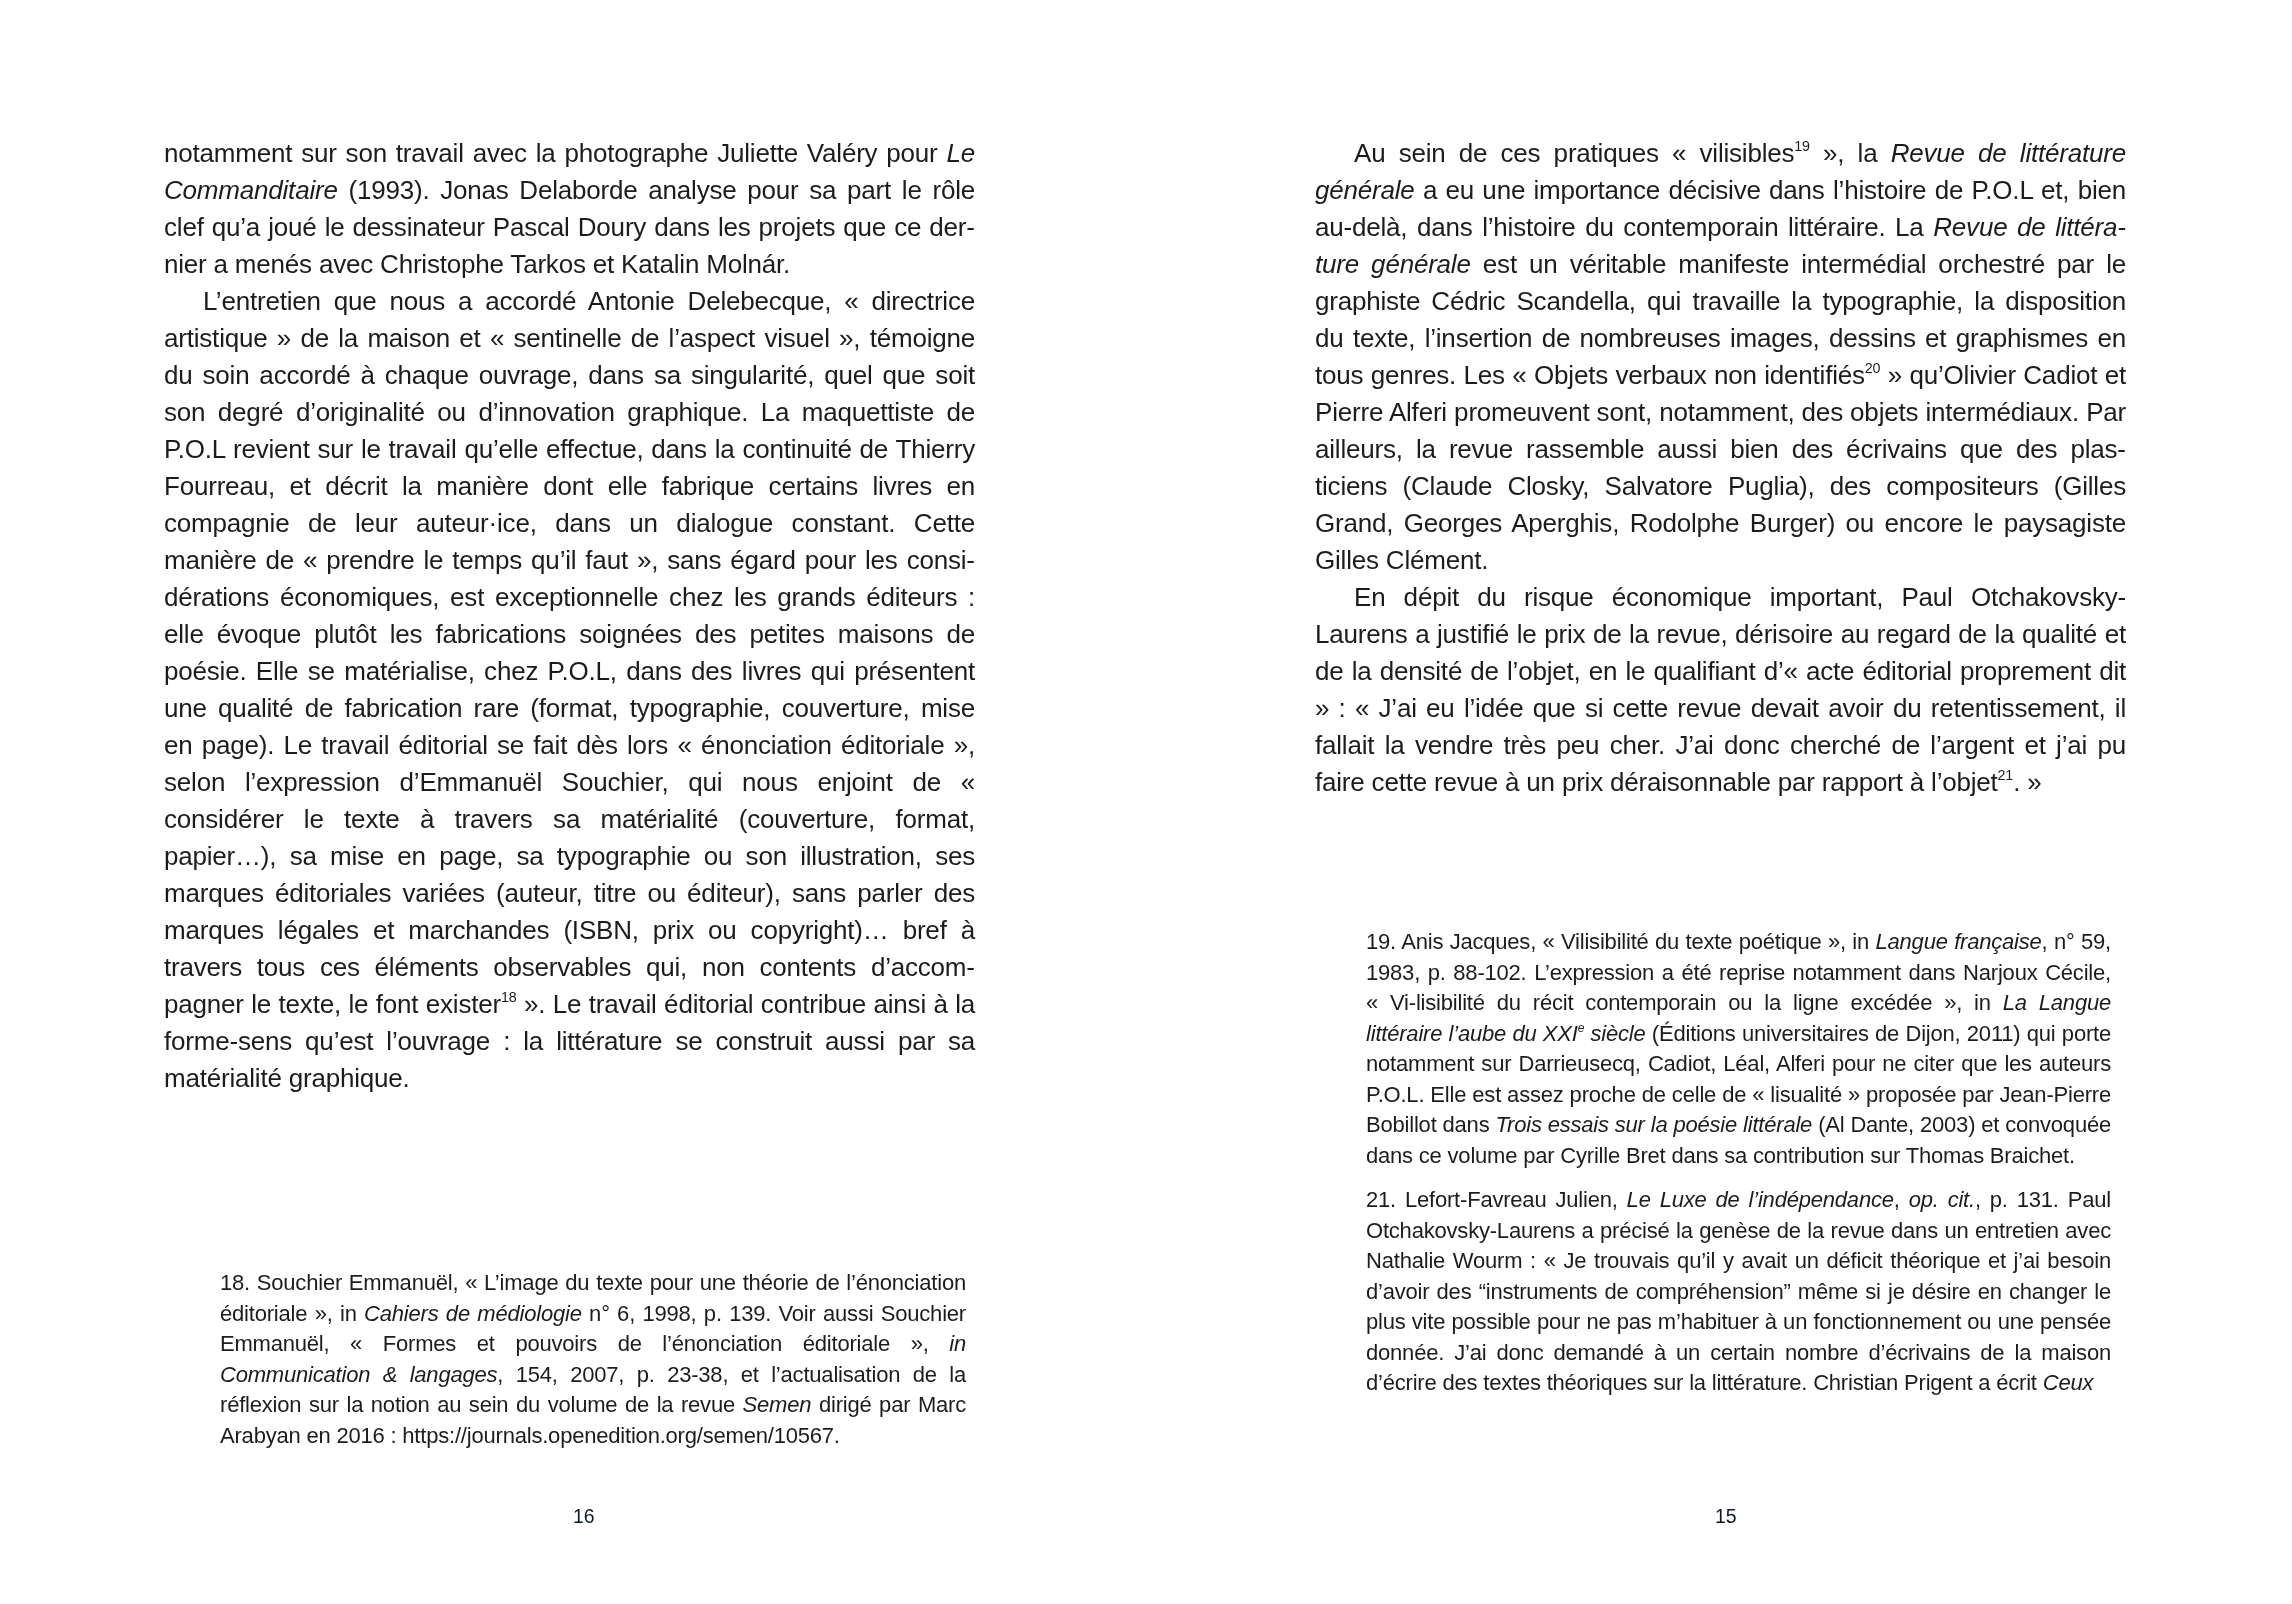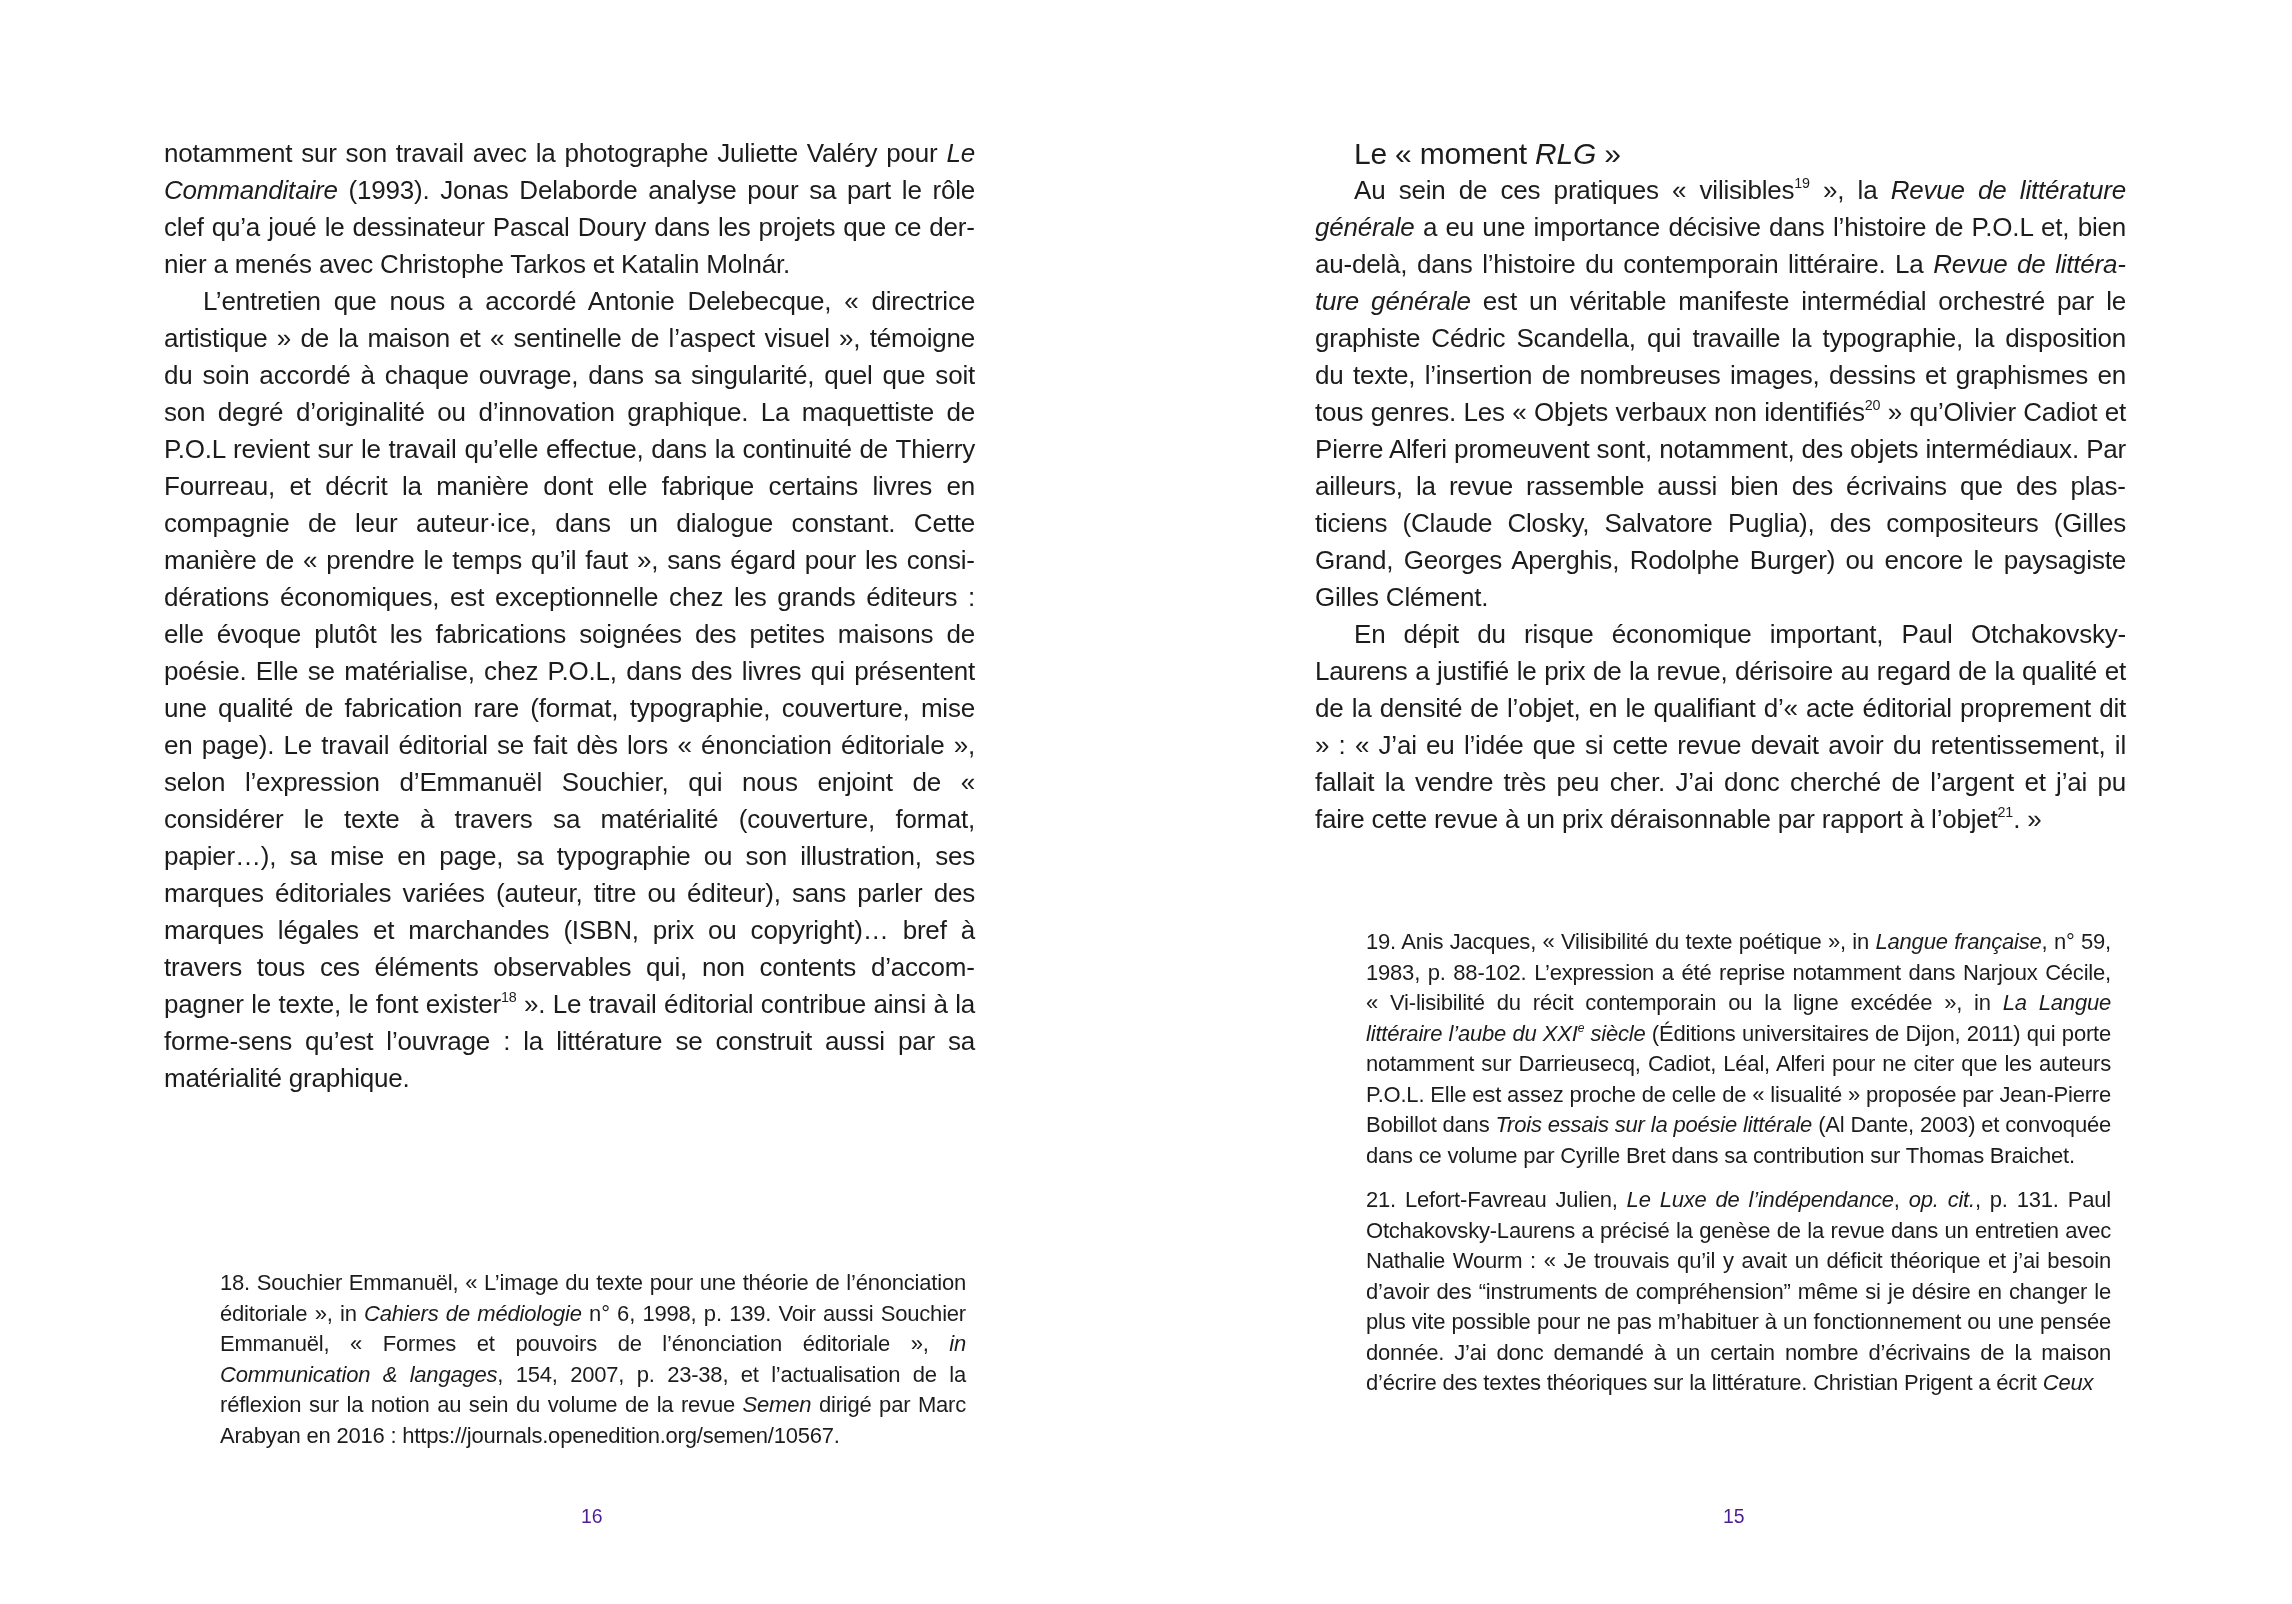--- a/index.html
+++ b/index.html
@@ -36,22 +36,21 @@
   }
   .page-left .notes { left: 206px; top: 1254px; width: 774px; }
   .page-right .notes { left: 206px; top: 913px; width: 773px; }
   .notes p { margin: 14px; }
 
   sup { font-size: 0.55em; line-height: 0; vertical-align: 0.75em; }
   em, .it { font-style: italic; }
 
   .folio {
     position: absolute; top: 1505px; font-size: 19.4px; line-height: 23px;
-    color: #4c1d95;
-    margin-left: 8px;
+    color: #0f172a;
   }
   .page-left .folio { left: 573px; }
   .page-right .folio { left: 569px; }
 </style>
 </head>
 <body>
 
 <div class="spread">
 
   <section class="page page-left">
@@ -60,21 +59,20 @@
       <p class="indent">L’entretien que nous a accordé Antonie Delebecque, « directrice artistique » de la maison et « sentinelle de l’aspect visuel », témoigne du soin accordé à chaque ouvrage, dans sa singularité, quel que soit son degré d’originalité ou d’innovation graphique. La maquettiste de P.O.L revient sur le travail qu’elle effectue, dans la continuité de Thierry Fourreau, et décrit la manière dont elle fabrique certains livres en compagnie de leur auteur·ice, dans un dialogue constant. Cette manière de « prendre le temps qu’il faut », sans égard pour les consi­dérations économiques, est exceptionnelle chez les grands éditeurs : elle évoque plutôt les fabrications soignées des petites maisons de poésie. Elle se matérialise, chez P.O.L, dans des livres qui présentent une qualité de fabrication rare (format, typographie, couverture, mise en page). Le travail éditorial se fait dès lors « énonciation édito­riale », selon l’expression d’Emmanuël Souchier, qui nous enjoint de « considérer le texte à travers sa matérialité (couverture, format, papier…), sa mise en page, sa typographie ou son illustration, ses marques éditoriales variées (auteur, titre ou éditeur), sans parler des marques légales et marchandes (ISBN, prix ou copyright)… bref à travers tous ces éléments observables qui, non contents d’accom­pagner le texte, le font exister<sup>18</sup> ». Le travail éditorial contribue ainsi à la forme-sens qu’est l’ouvrage : la littérature se construit aussi par sa matérialité graphique.</p>
     </div>
     <div class="notes">
       <p>18. Souchier Emmanuël, « L’image du texte pour une théorie de l’énon­ciation éditoriale », in <em>Cahiers de médiologie</em> n° 6, 1998, p. 139. Voir aussi Souchier Emmanuël, « Formes et pouvoirs de l’énonciation éditoriale », <em>in Communication &amp; langages</em>, 154, 2007, p. 23-38, et l’actualisation de la réflexion sur la notion au sein du volume de la revue <em>Semen</em> dirigé par Marc Arabyan en 2016 : https://journals.openedition.org/semen/10567.</p>
     </div>
     <div class="folio">16</div>
   </section>
 
   <section class="page page-right">
     <div class="body-col">
-      <h2 class="section-heading">Le « moment <em>RLG</em> »</h2>
       <p class="indent">Au sein de ces pratiques « vilisibles<sup>19</sup> », la <em>Revue de littérature générale</em> a eu une importance décisive dans l’histoire de P.O.L et, bien au-delà, dans l’histoire du contemporain littéraire. La <em>Revue de littéra­ture générale</em> est un véritable manifeste intermédial orchestré par le graphiste Cédric Scandella, qui travaille la typographie, la disposition du texte, l’insertion de nombreuses images, dessins et graphismes en tous genres. Les « Objets verbaux non identifiés<sup>20</sup> » qu’Olivier Cadiot et Pierre Alferi promeuvent sont, notamment, des objets intermédiaux. Par ailleurs, la revue rassemble aussi bien des écrivains que des plas­ticiens (Claude Closky, Salvatore Puglia), des compositeurs (Gilles Grand, Georges Aperghis, Rodolphe Burger) ou encore le paysagiste Gilles Clément.</p>
       <p class="indent">En dépit du risque économique important, Paul Otchakovsky-Laurens a justifié le prix de la revue, dérisoire au regard de la qualité et de la densité de l’objet, en le qualifiant d’« acte éditorial proprement dit » : « J’ai eu l’idée que si cette revue devait avoir du retentissement, il fallait la vendre très peu cher. J’ai donc cherché de l’argent et j’ai pu faire cette revue à un prix déraisonnable par rapport à l’objet<sup>21</sup>. »</p>
     </div>
     <div class="notes">
       <p>19. Anis Jacques, « Vilisibilité du texte poétique », in <em>Langue française</em>, n° 59, 1983, p. 88-102. L’expression a été reprise notamment dans Narjoux Cécile, « Vi-lisibilité du récit contemporain ou la ligne excédée », in <em>La Langue littéraire l’aube du XXI</em><em><sup>e</sup></em><em> siècle</em> (Éditions universitaires de Dijon, 2011) qui porte notamment sur Darrieusecq, Cadiot, Léal, Alferi pour ne citer que les auteurs P.O.L. Elle est assez proche de celle de « lisualité » proposée par Jean-Pierre Bobillot dans <em>Trois essais sur la poésie littérale</em> (Al Dante, 2003) et convoquée dans ce volume par Cyrille Bret dans sa contribution sur Thomas Braichet.</p>
       <p>21. Lefort-Favreau Julien, <em>Le Luxe de l’indépendance</em>, <em>op. cit.</em>, p. 131. Paul Otchakovsky-Laurens a précisé la genèse de la revue dans un entretien avec Nathalie Wourm : « Je trouvais qu’il y avait un déficit théorique et j’ai besoin d’avoir des “instruments de compréhension” même si je désire en changer le plus vite possible pour ne pas m’habituer à un fonctionnement ou une pen­sée donnée. J’ai donc demandé à un certain nombre d’écrivains de la maison d’écrire des textes théoriques sur la littérature. Christian Prigent a écrit <em>Ceux</em></p>
     </div>
     <div class="folio">15</div>
   </section>
 

